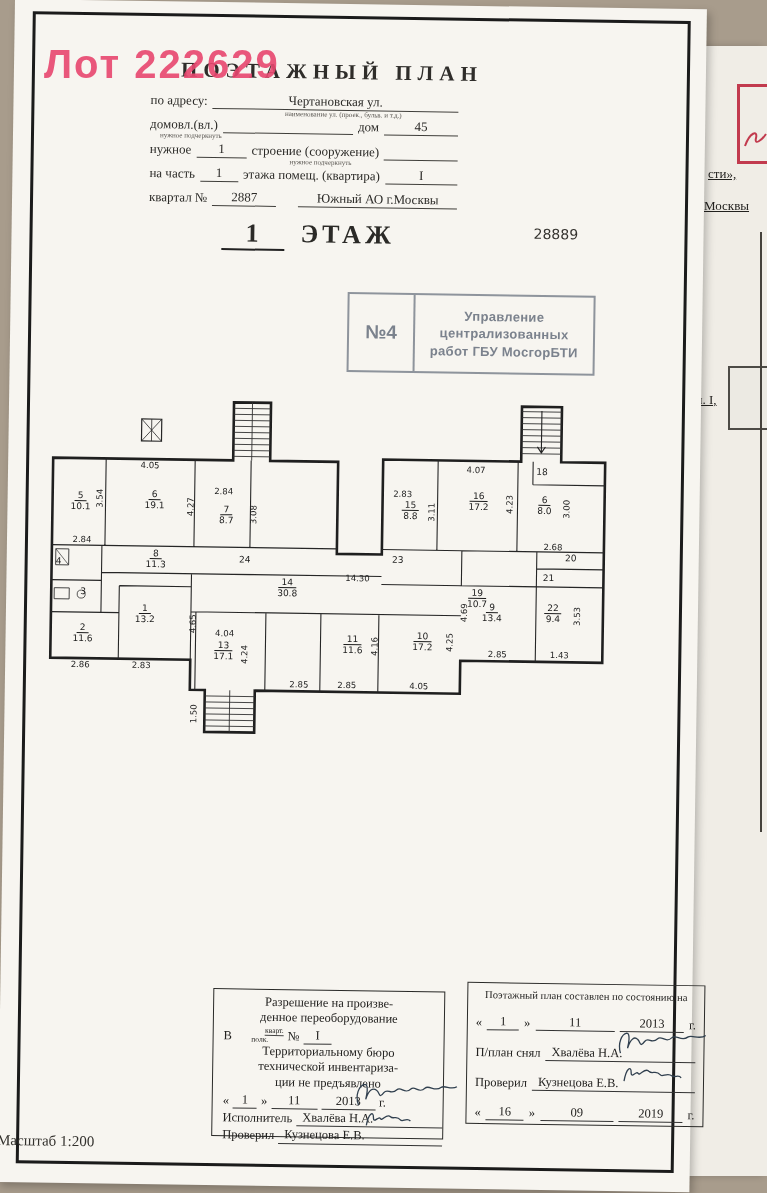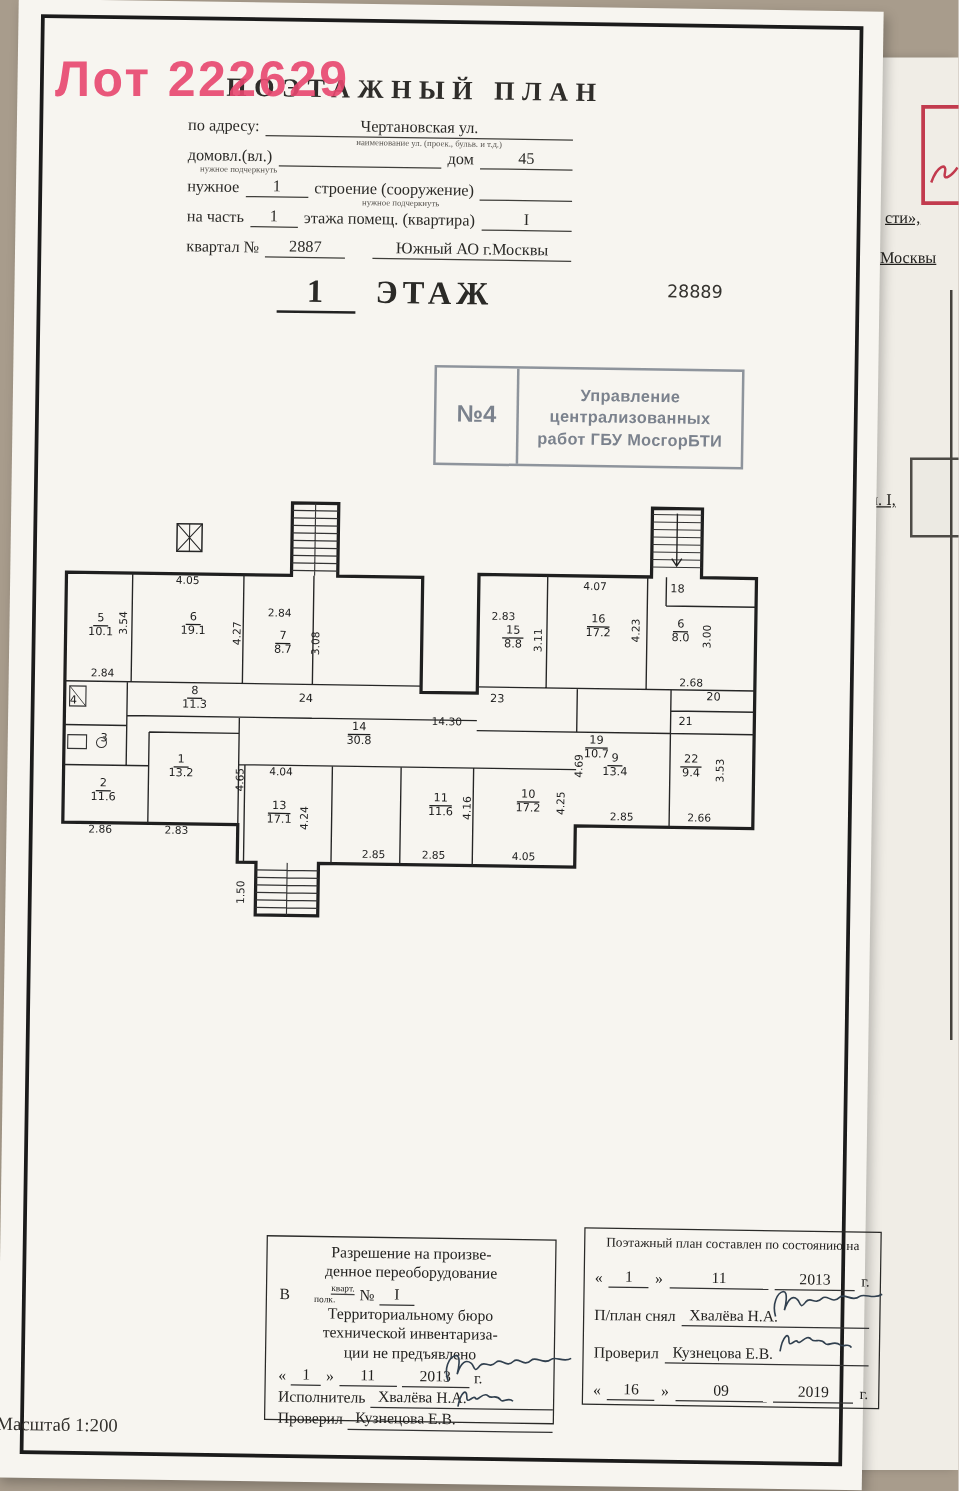--- a/index.html
+++ b/index.html
@@ -220,34 +220,34 @@
           <div class="dim-label" style="left: 360px; top: 99px;">2.83</div>
           <div class="dim-label" style="left: 433px; top: 74px; text-align: right;">4.07</div>
           <div class="dim-label v" style="left: 57px; top: 108px;">3.54</div>
           <div class="dim-label v" style="left: 148px; top: 115px;">4.27</div>
           <div class="dim-label v" style="left: 211px; top: 122px;">3.08</div>
           <div class="dim-label v" style="left: 389px; top: 117px;">3.11</div>
           <div class="dim-label v" style="left: 467px; top: 108px;">4.23</div>
           <div class="dim-label v" style="left: 524px; top: 112px;">3.00</div>
           <div class="dim-label" style="left: 511px; top: 150px;">2.68</div>
           <div class="dim-label v" style="left: 152px; top: 232px;">4.65</div>
-          <div class="dim-label" style="left: 184px; top: 226px;">4.04</div>
+          <div class="dim-label" style="left: 184px; top: 241px;">4.04</div>
           <div class="dim-label v" style="left: 204px; top: 262px;">4.24</div>
           <div class="dim-label" style="left: 316px; top: 184px;">14.30</div>
           <div class="dim-label v" style="left: 334px; top: 252px;">4.16</div>
           <div class="dim-label v" style="left: 409px; top: 247px;">4.25</div>
           <div class="dim-label v" style="left: 423px; top: 217px;">4.69</div>
           <div class="dim-label v" style="left: 536px; top: 219px;">3.53</div>
           <div class="dim-label" style="left: 40px; top: 274px;">2.86</div>
           <div class="dim-label" style="left: 101px; top: 274px;">2.83</div>
           <div class="dim-label" style="left: 259px; top: 291px;">2.85</div>
           <div class="dim-label" style="left: 307px; top: 291px;">2.85</div>
           <div class="dim-label" style="left: 379px; top: 291px;">4.05</div>
           <div class="dim-label" style="left: 457px; top: 258px;">2.85</div>
-          <div class="dim-label" style="left: 519px; top: 258px;">2.66</div>
+          <div class="dim-label" style="left: 519px; top: 258px;">1.43</div>
           <div class="dim-label v" style="left: 154px; top: 322px;">1.50</div>
         </div>
     </div>
 
     <div class="stampbox permit">
       <div>Разрешение на произве-</div>
       <div>денное переоборудование</div>
       <div class="lrow">
         <span>В</span>
         <span class="stack">

